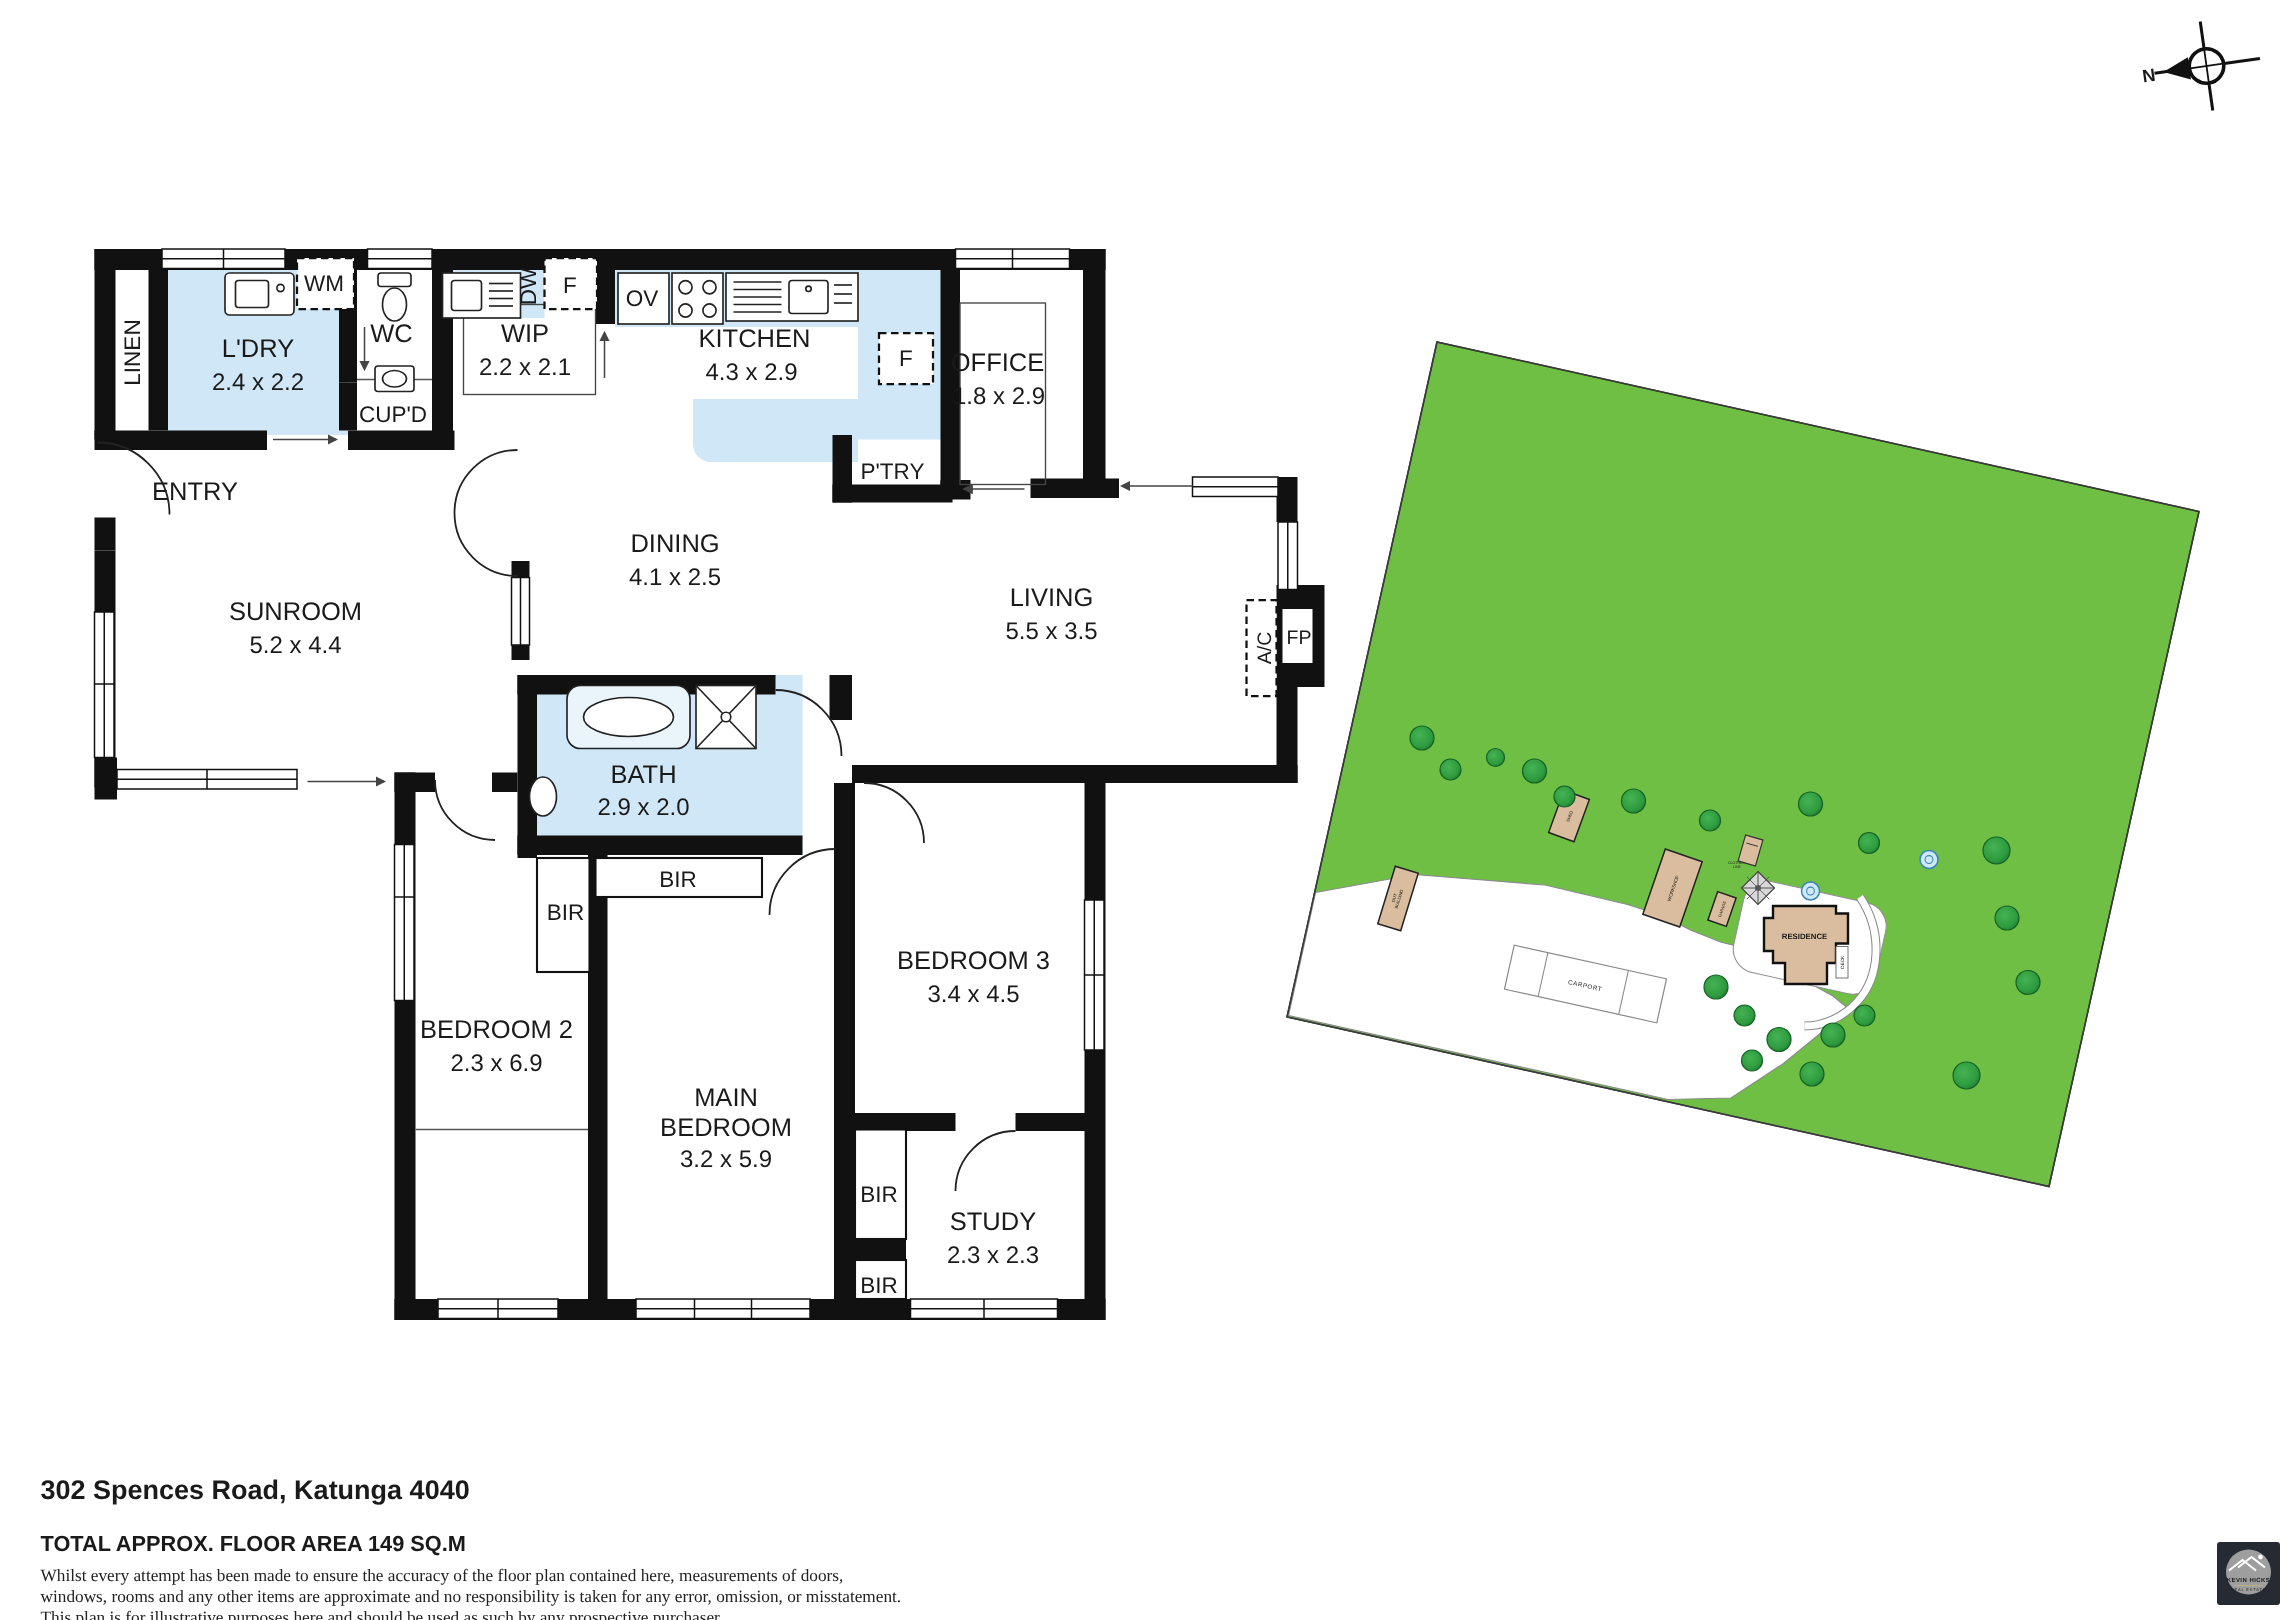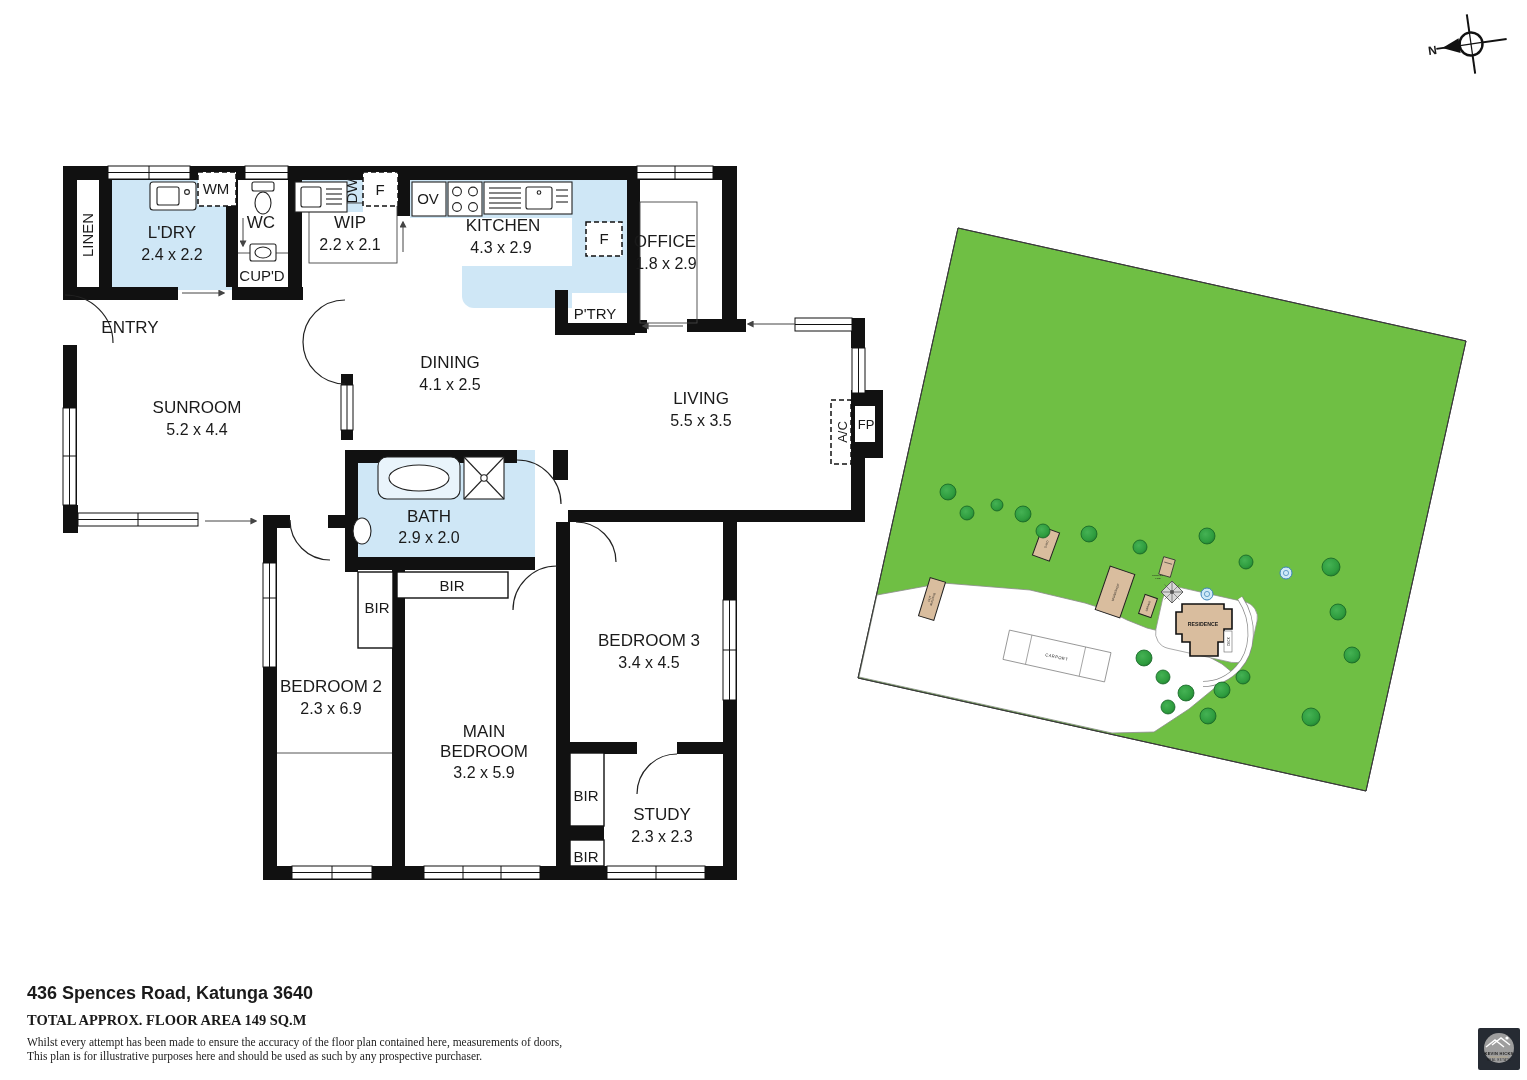--- a/index.html
+++ b/index.html
@@ -5,21 +5,21 @@
   html,body{margin:0;padding:0;background:#ffffff;}
   .canvas{position:relative;width:1527px;height:1080px;background:#ffffff;overflow:hidden;
           font-family:"Liberation Sans",sans-serif;}
   svg text{font-family:"Liberation Sans",sans-serif;fill:#1a1a1a;}
   .rl{font-size:17px;}
   .rd{font-size:16px;}
   .sl{font-size:15px;}
   .tl{font-size:13px;}
   .footer{position:absolute;left:27px;top:983px;color:#1a1a1a;}
   .addr{font-size:18px;font-weight:bold;line-height:1.15;}
-  .area{font-size:14.5px;font-weight:bold;margin-top:8px;font-family:Liberation Serif, serif;}
+  .area{font-size:14.5px;font-weight:bold;margin-top:18px;}
   .disc{font-size:11.5px;margin-top:6px;line-height:1.22;color:#222;font-family:Liberation Serif, serif;}
   .logo{position:absolute;left:1478px;top:1028px;width:42px;height:42px;background:#262b33;border-radius:2px;}
 </style>
 </head>
 <body>
 
 <div class="canvas">
 <svg width="1527" height="1080" viewBox="0 0 1527 1080">
   <defs>
     <marker id="ah" viewBox="0 0 10 10" refX="8" refY="5" markerWidth="7" markerHeight="7" orient="auto">
@@ -410,24 +410,25 @@
     <circle cx="1471" cy="44" r="11.5" fill="#ffffff" stroke="#111" stroke-width="2.4"></circle>
     <line x1="1471" y1="33" x2="1471" y2="55" stroke="#111" stroke-width="1.2"></line>
     <line x1="1460" y1="44" x2="1482" y2="44" stroke="#111" stroke-width="1.2"></line>
     <polygon points="1442,44 1459.5,36.5 1459.5,51.5" fill="#111"></polygon>
     <text x="1432" y="49" text-anchor="middle" font-size="12" font-weight="bold">N</text>
   </g>
 </svg>
 
 
 <div class="footer">
-  <div class="addr">436 Spences Road, Katunga 3640</div>
+  <div class="addr">302 Spences Road, Katunga 4040</div>
   <div class="area">TOTAL APPROX. FLOOR AREA 149 SQ.M</div>
   <div class="disc">
     <div>Whilst every attempt has been made to ensure the accuracy of the floor plan contained here, measurements of doors,</div>
+    <div>windows, rooms and any other items are approximate and no responsibility is taken for any error, omission, or misstatement.</div>
     <div>This plan is for illustrative purposes here and should be used as such by any prospective purchaser.</div>
   </div>
 </div>
 
 
 <div class="logo">
   <svg width="42" height="42" viewBox="0 0 42 42">
     <circle cx="21" cy="20" r="15" fill="#9e9e9e"></circle>
     <path d="M8,19 L17,12 L26,19" fill="none" stroke="#ffffff" stroke-width="1.4"></path>
     <path d="M14,17 L23,10 L32,17" fill="none" stroke="#ffffff" stroke-width="1.4"></path>

